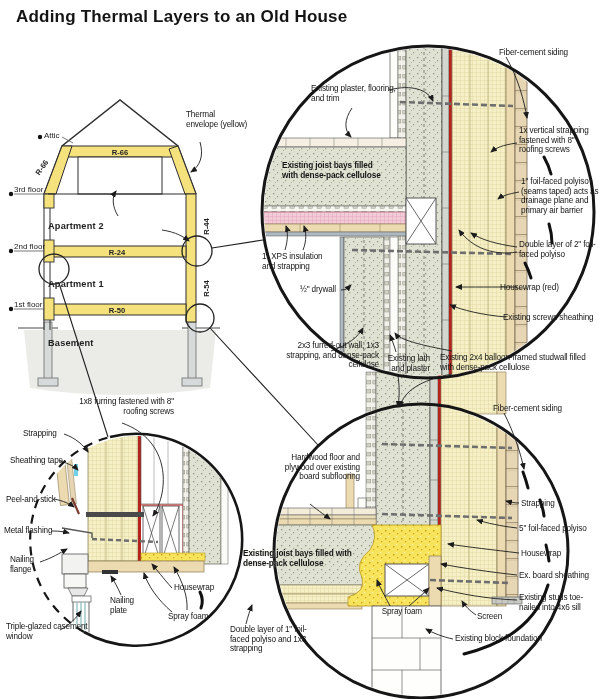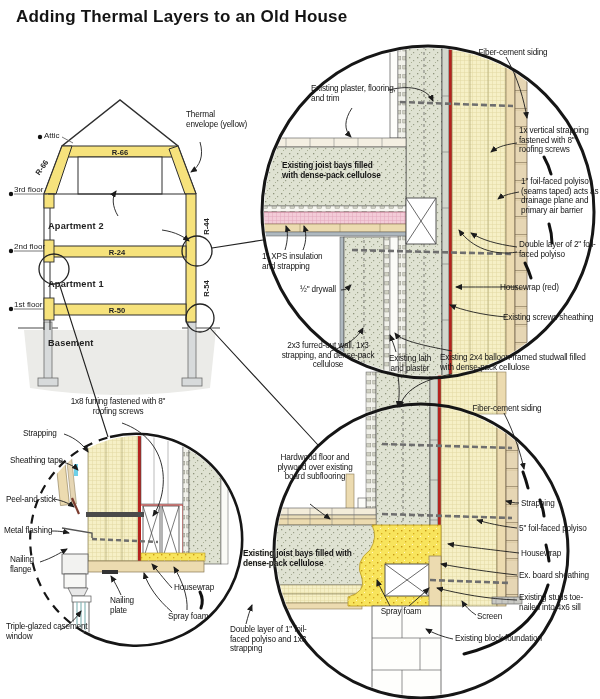--- a/index.html
+++ b/index.html
@@ -2,21 +2,21 @@
 <html><head>
 <meta charset="utf-8">
 <style>
   html,body{margin:0;padding:0;background:#fff;}
   #canvas{position:relative;width:600px;height:699px;background:#fff;overflow:hidden;
           font-family:"Liberation Sans",sans-serif;}
   svg{position:absolute;left:0;top:0;}
   .title{position:absolute;left:16px;top:8px;font-weight:bold;font-size:17px;line-height:1.1;
          color:#141414;letter-spacing:.2px;}
   .lbl{position:absolute;font-size:8.2px;line-height:1.18;color:#161616;letter-spacing:-.15px;}
-  .c{text-align:center}
+  .c{text-align:right}
   .b{font-weight:bold;font-size:8.3px;text-shadow:0 0 2px rgba(225,228,212,.95);}
   .nw{white-space:nowrap}
   .room{position:absolute;font-weight:bold;font-size:9.2px;color:#222;width:140px;letter-spacing:.2px;}
   .rval{position:absolute;font-weight:bold;font-size:7.6px;color:#222;text-align:center;}
   .floor{position:absolute;font-size:8px;color:#222;}
   .rot90{transform:rotate(-90deg);transform-origin:center;}
   .rot55{transform:rotate(-55deg);transform-origin:center;}
 </style>
 </head>
 <body>
@@ -310,21 +310,21 @@
 <div class="lbl" style="left:519px;top:126px;width:80px">1x vertical strapping fastened with 8" roofing screws</div>
 <div class="lbl" style="left:521px;top:177px;width:78px">1" foil-faced polyiso (seams taped) acts as drainage plane and primary air barrier</div>
 <div class="lbl" style="left:519px;top:240px;width:82px">Double layer of 2" foil-faced polyiso</div>
 <div class="lbl nw" style="left:500px;top:283px">Housewrap (red)</div>
 <div class="lbl nw" style="left:503px;top:313px">Existing screws sheathing</div>
 <div class="lbl" style="left:440px;top:353px;width:160px">Existing 2x4 balloon-framed studwall filled with dense-pack cellulose</div>
 <div class="lbl b" style="left:282px;top:161px;width:108px">Existing joist bays filled with dense-pack cellulose</div>
 <div class="lbl" style="left:262px;top:252px;width:72px">1" XPS insulation and strapping</div>
 <div class="lbl nw" style="left:300px;top:285px">½" drywall</div>
 <div class="lbl c" style="left:277px;top:341px;width:102px">2x3 furred-out wall, 1x3 strapping, and dense-pack cellulose</div>
-<div class="lbl c" style="left:382px;top:354px;width:56px">Existing lath and plaster</div>
+<div class="lbl c" style="left:374px;top:354px;width:56px">Existing lath and plaster</div>
 
 <div class="lbl c" style="left:62px;top:397px;width:112px">1x8 furring fastened with 8" roofing screws</div>
 <div class="lbl nw" style="left:23px;top:429px">Strapping</div>
 <div class="lbl nw" style="left:10px;top:456px">Sheathing tape</div>
 <div class="lbl nw" style="left:6px;top:495px">Peel-and-stick</div>
 <div class="lbl nw" style="left:4px;top:526px">Metal flashing</div>
 <div class="lbl" style="left:10px;top:555px;width:34px">Nailing flange</div>
 <div class="lbl" style="left:6px;top:622px;width:82px">Triple-glazed casement window</div>
 <div class="lbl" style="left:110px;top:596px;width:34px">Nailing plate</div>
 <div class="lbl nw" style="left:174px;top:583px">Housewrap</div>

